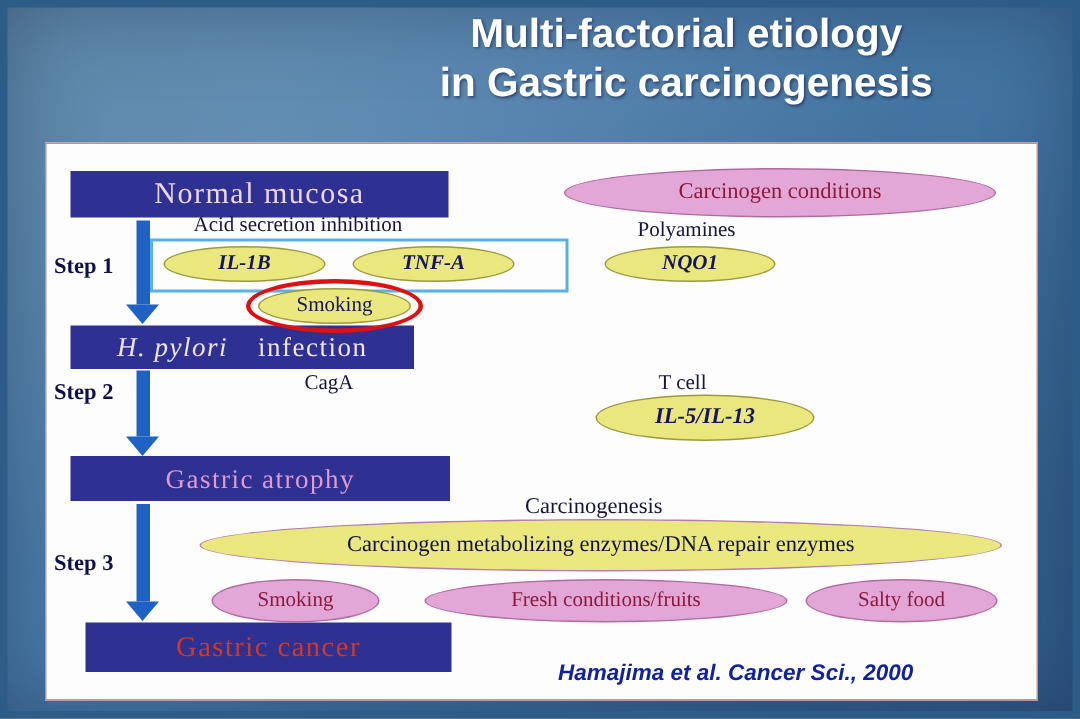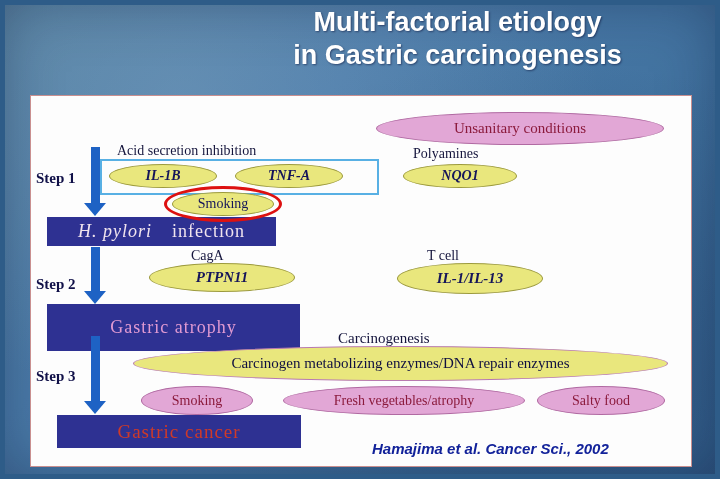--- a/index.html
+++ b/index.html
@@ -31,21 +31,21 @@
     letter-spacing:1px;
   }
   .ellipse{
     position:absolute; border-radius:50%;
     display:flex; align-items:center; justify-content:center;
     text-align:center; white-space:nowrap;
   }
   .yellow{ background:#e9e77d; border:1px solid #9c9a3e; color:#15155a;justify-content:center; }
   .pink{ background:#e2a7d6; border:1px solid #b06aa2; color:#8b1a3c; }
   .gene{ font-style:italic; font-weight:bold; }
-  .lbl{ position:absolute; color:#14143c; font-size:14px; white-space:nowrap; }
+  .lbl{ position:absolute; color:#14143c; font-size:14px; white-space:nowrap;margin-left:12px; }
   .step{ position:absolute; color:#101048; font-size:15px; font-weight:bold; white-space:nowrap; }
   .hl-rect{ position:absolute; border:2px solid #58b0e4; background:transparent; }
   .arrow{ position:absolute; width:22px; display:flex; flex-direction:column; align-items:center; }
   .arrow .stem{ width:9px; background:#1e62c4; flex:1; }
   .arrow .head{ width:0; height:0; border-left:11px solid transparent; border-right:11px solid transparent; border-top:13px solid #1e62c4; }
   .ring{
     position:absolute; border:3px solid #dd1111; border-radius:50%;
     display:flex; align-items:center; justify-content:center;
   }
   .citation{
@@ -60,36 +60,39 @@
 
 <div id="slide">
 
   <div class="title">
     <div>Multi-factorial etiology</div>
     <div>in Gastric carcinogenesis</div>
   </div>
 
   <div class="panel"></div>
 
+  <div class="navy-box" style="left:47px;top:114px;width:252px;height:31px;font-size:20px;color:#ecd6ea;">
+    <span>Normal mucosa</span>
+  </div>
 
   <div class="navy-box" style="left:47px;top:217px;width:229px;height:29px;font-size:18px;color:#f0e4ee;">
     <span style="font-style:italic">H. pylori</span>
     <span style="margin-left:20px">infection</span>
   </div>
 
-  <div class="navy-box" style="left:47px;top:304px;width:253px;height:47px;font-size:18px;color:#e09ad2;">
+  <div class="navy-box" style="left:47px;top:304px;width:253px;height:30px;font-size:18px;color:#e09ad2;">
     <span>Gastric atrophy</span>
   </div>
 
   <div class="navy-box" style="left:57px;top:415px;width:244px;height:33px;font-size:19px;color:#cf3a28;">
     <span>Gastric cancer</span>
   </div>
 
   <div class="ellipse pink" style="left:376px;top:112px;width:286px;height:31px;font-size:15px;">
-    <span>Unsanitary conditions</span>
+    <span>Carcinogen conditions</span>
   </div>
 
   <div class="lbl" style="left:117px;top:143px;">Acid secretion inhibition</div>
   <div class="lbl" style="left:413px;top:146px;">Polyamines</div>
 
   <div class="hl-rect" style="left:100px;top:159px;width:275px;height:32px;"></div>
 
   <div class="ellipse yellow" style="left:109px;top:164px;width:106px;height:22px;font-size:14px;">
     <span class="gene">IL-1B</span>
   </div>
@@ -105,53 +108,50 @@
       <span>Smoking</span>
     </div>
   </div>
 
   <div class="step" style="left:36px;top:170px;">Step 1</div>
   <div class="arrow" style="left:84px;top:147px;height:69px;">
     <div class="stem"></div>
     <div class="head"></div>
   </div>
 
-  <div class="step" style="left:36px;top:276px;text-align:center;">Step 2</div>
+  <div class="step" style="left:36px;top:254px;text-align:center;">Step 2</div>
   <div class="arrow" style="left:84px;top:247px;height:57px;">
     <div class="stem"></div>
     <div class="head"></div>
   </div>
 
   <div class="step" style="left:36px;top:368px;">Step 3</div>
   <div class="arrow" style="left:84px;top:336px;height:78px;">
     <div class="stem"></div>
     <div class="head"></div>
   </div>
 
   <div class="lbl" style="left:191px;top:248px;">CagA</div>
   <div class="lbl" style="left:427px;top:248px;text-align:center;">T cell</div>
 
-  <div class="ellipse yellow" style="left:149px;top:263px;width:144px;height:27px;font-size:15px;">
-    <span class="gene">PTPN11</span>
-  </div>
   <div class="ellipse yellow" style="left:397px;top:263px;width:144px;height:29px;font-size:15px;">
-    <span class="gene">IL-1/IL-13</span>
+    <span class="gene">IL-5/IL-13</span>
   </div>
 
   <div class="lbl" style="left:338px;top:330px;font-size:15px;">Carcinogenesis</div>
 
   <div class="ellipse yellow" style="left:133px;top:346px;width:533px;height:33px;font-size:15px;border-color:#b87ab0;color:#101040;">
     <span>Carcinogen metabolizing enzymes/DNA repair enzymes</span>
   </div>
 
   <div class="ellipse pink" style="left:141px;top:386px;width:110px;height:27px;font-size:14px;">
     <span>Smoking</span>
   </div>
   <div class="ellipse pink" style="left:283px;top:386px;width:240px;height:27px;font-size:14px;">
-    <span>Fresh vegetables/atrophy</span>
+    <span>Fresh conditions/fruits</span>
   </div>
   <div class="ellipse pink" style="left:537px;top:386px;width:126px;height:27px;font-size:14px;">
     <span>Salty food</span>
   </div>
 
-  <div class="citation">Hamajima et al. Cancer Sci., 2002</div>
+  <div class="citation">Hamajima et al. Cancer Sci., 2000</div>
 
 </div>
 
 </body></html>

